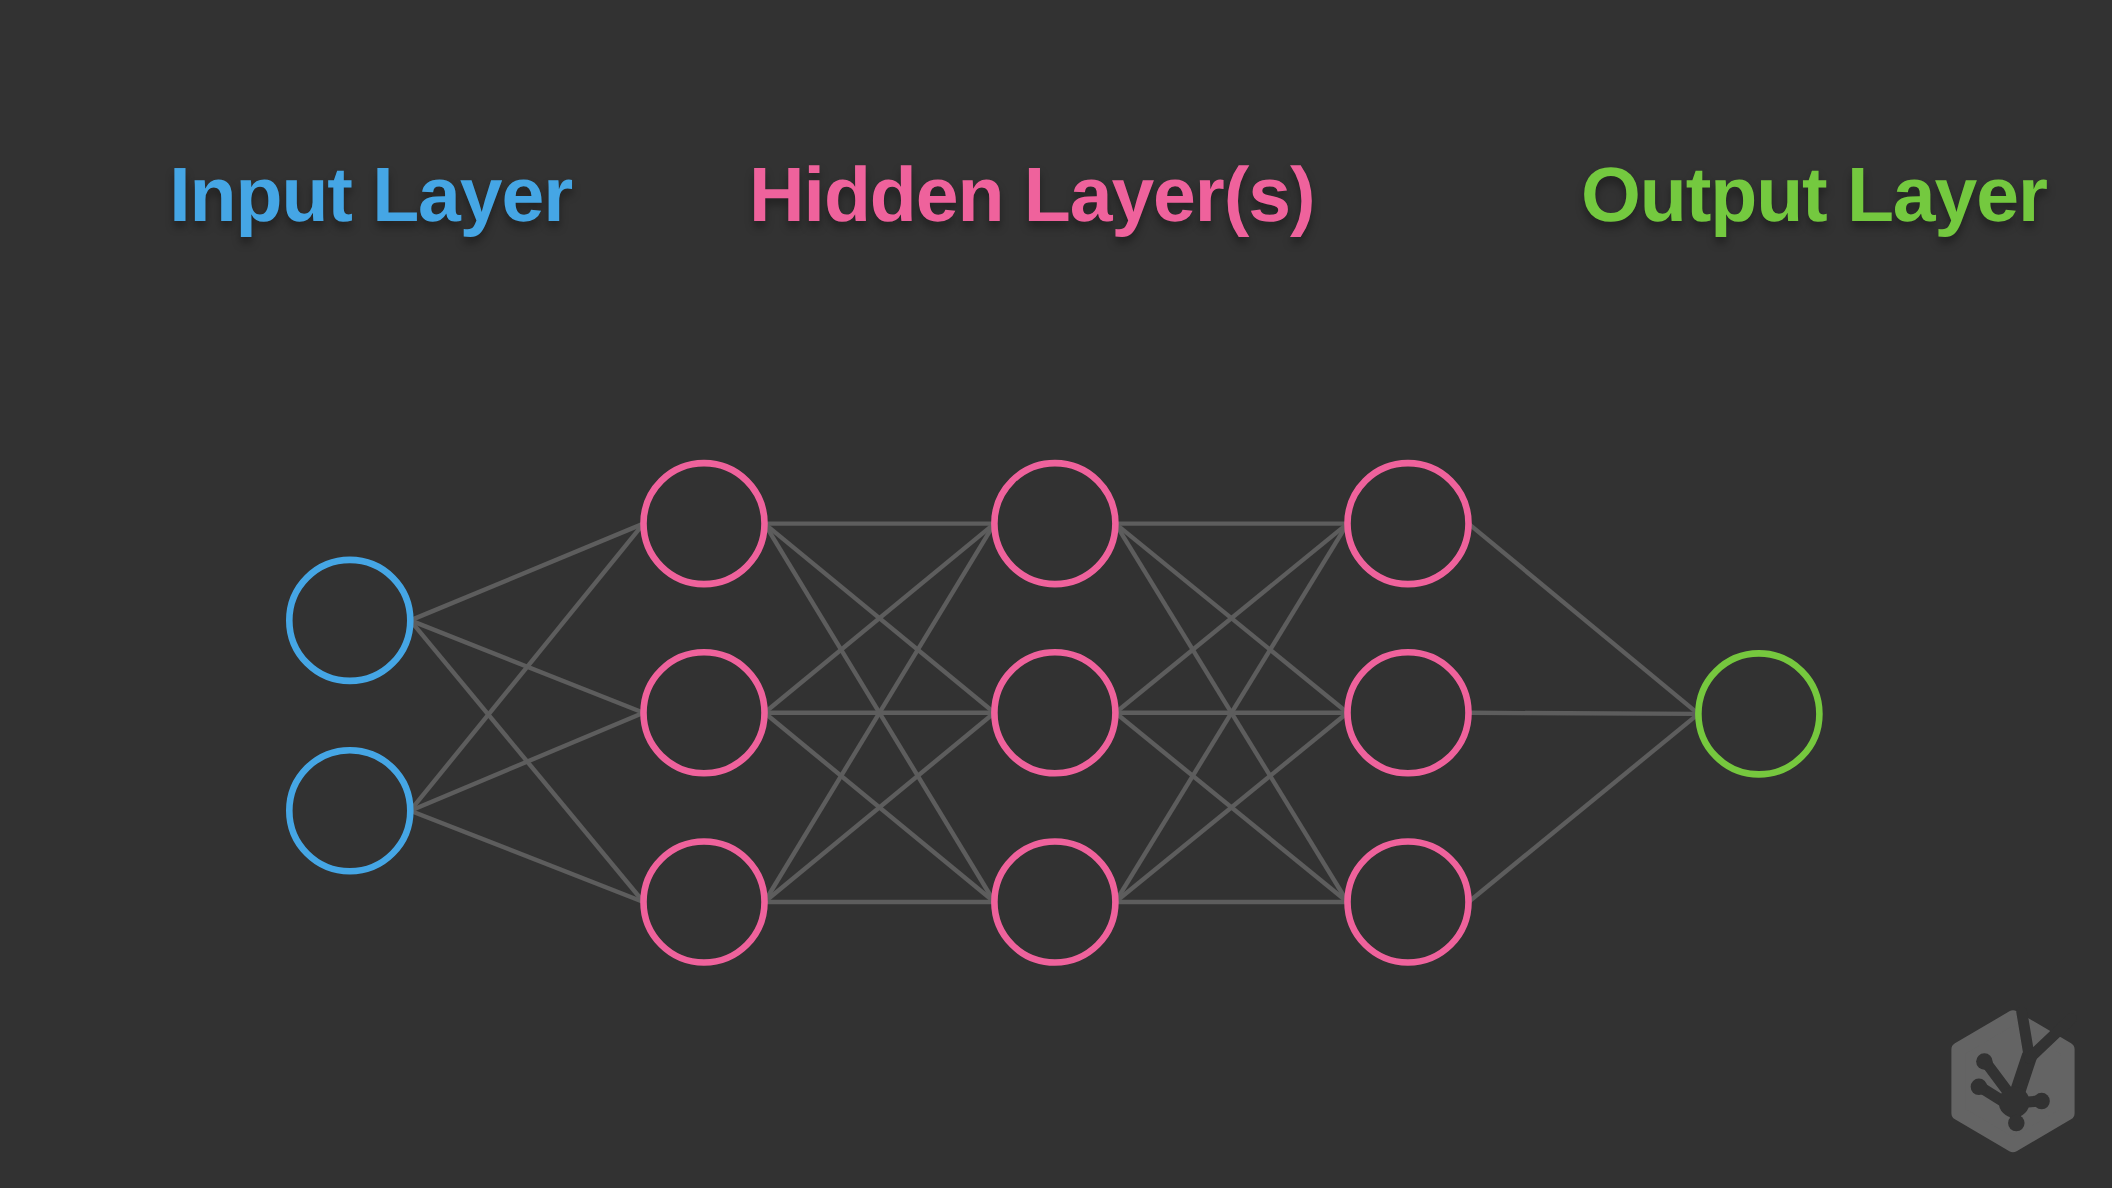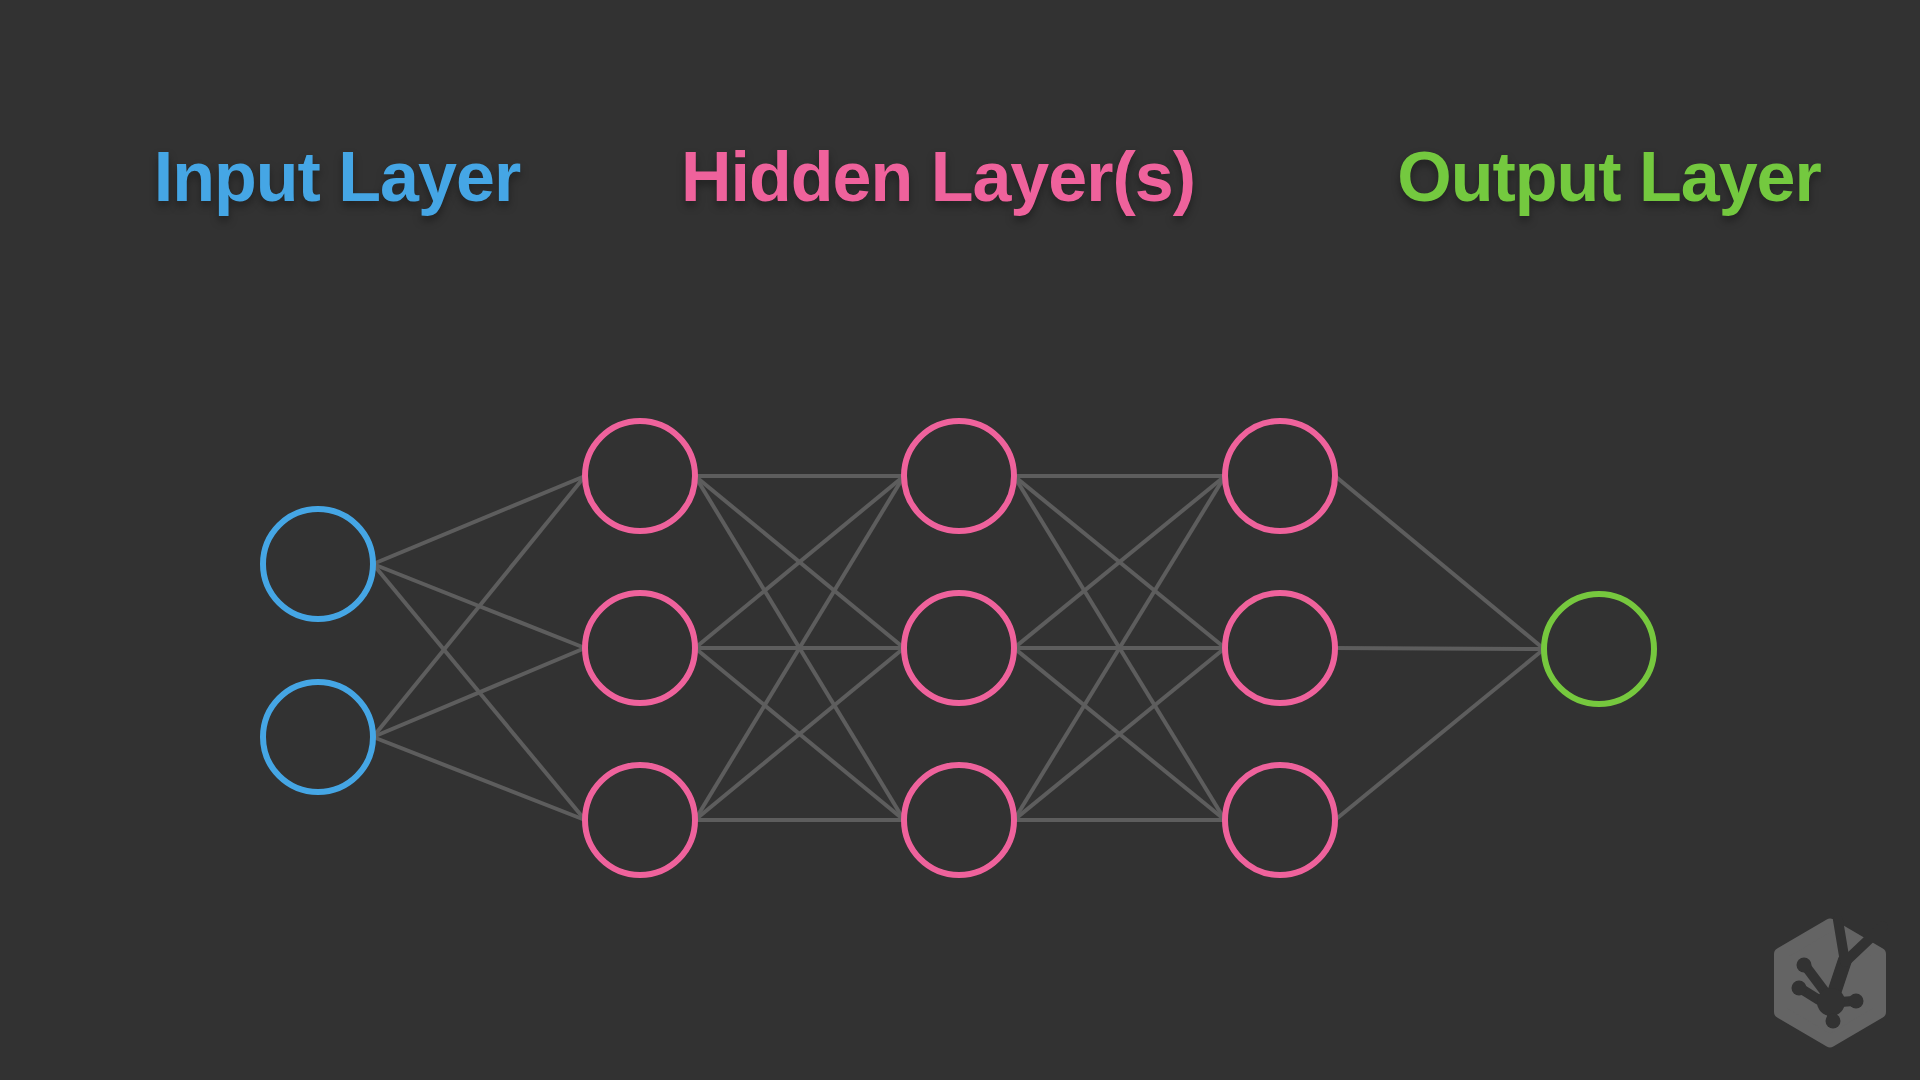--- a/index.html
+++ b/index.html
@@ -44,21 +44,21 @@
 </style>
 </head>
 <body>
 
 <div id="stage" style="background: rgb(50, 50, 50);">
 
   <div id="heading-input" class="layer-heading" style="color: rgb(69, 166, 229);">Input Layer</div>
 
   <div id="heading-hidden" class="layer-heading" style="color: rgb(239, 98, 156);">Hidden Layer(s)</div>
 
-  <div id="heading-output" class="layer-heading" style="color: rgb(116, 201, 63);">Output Layer</div>
+  <div id="heading-output" class="layer-heading" style="color: rgb(116, 201, 63); margin-left: 40px;">Output Layer</div>
 
   <svg id="network-svg" viewBox="0 0 1920 1080">
     <g id="edges-group">
         <line x1="373" y1="564" x2="585" y2="476" stroke="#5d5d5d" stroke-width="4"></line>
         <line x1="373" y1="564" x2="585" y2="648" stroke="#5d5d5d" stroke-width="4"></line>
         <line x1="373" y1="564" x2="585" y2="820" stroke="#5d5d5d" stroke-width="4"></line>
         <line x1="373" y1="737" x2="585" y2="476" stroke="#5d5d5d" stroke-width="4"></line>
         <line x1="373" y1="737" x2="585" y2="648" stroke="#5d5d5d" stroke-width="4"></line>
         <line x1="373" y1="737" x2="585" y2="820" stroke="#5d5d5d" stroke-width="4"></line>
         <line x1="695" y1="476" x2="904" y2="476" stroke="#5d5d5d" stroke-width="4"></line>

